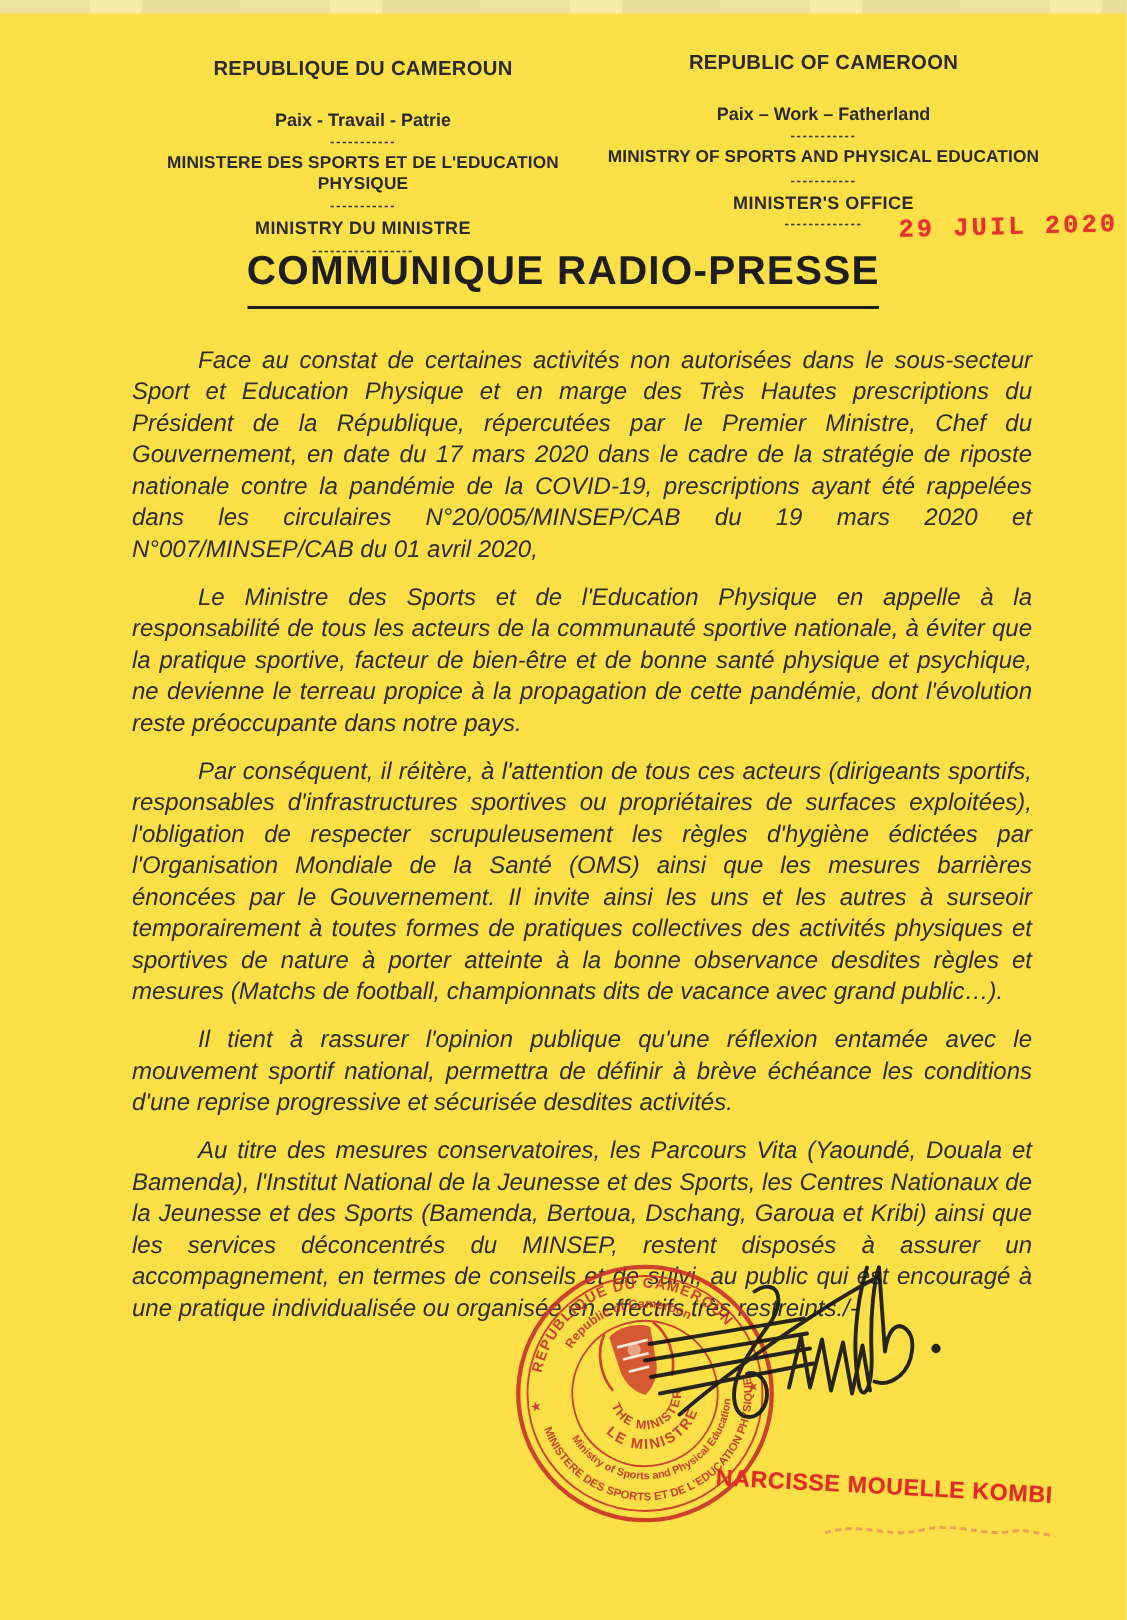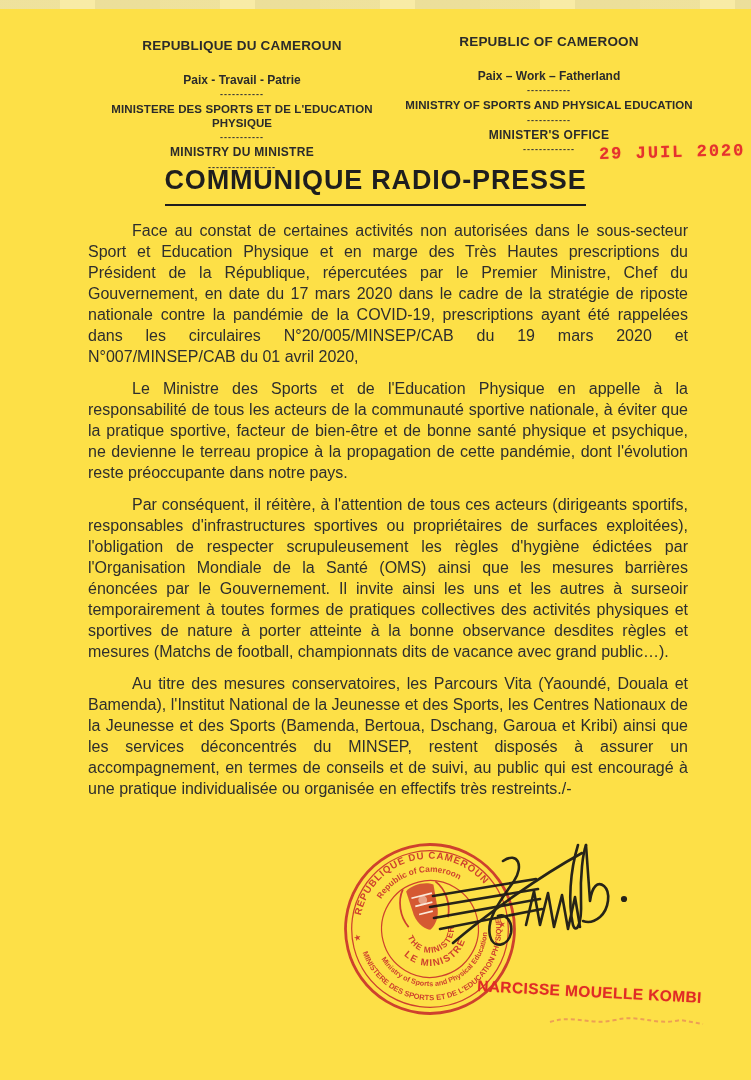--- a/index.html
+++ b/index.html
@@ -35,21 +35,21 @@
     white-space:nowrap;
   }
   
   .title-wrap{position:absolute;top:165px;left:0;width:751px;text-align:center;}
   .title{
     display:inline-block;
     font-size:27px;font-weight:bold;letter-spacing:.8px;color:#1e1e1e;
     border-bottom:2.5px solid #1e1e1e;padding-bottom:8px;
   }
   
-  .body-text{position:absolute;top:220px;left:88px;width:600px;}
+  .body-text{position:absolute;top:230px;left:88px;width:600px;font-style:italic;}
   .body-text p{
     margin:0 0 11px 0;
     font-size:16px;line-height:21px;
     text-align:justify;text-indent:44px;
     color:#2e2e2e;
   }
   
   .seal{position:absolute;top:841px;left:334px;width:192px;height:176px;transform:rotate(-14deg);opacity:.9;}
   .signature{position:absolute;top:841px;left:428px;width:214px;height:128px;}
   .signatory{
@@ -90,20 +90,21 @@
   <div class="date-stamp">29 JUIL 2020</div>
 
   <div class="title-wrap">
     <span class="title">COMMUNIQUE RADIO-PRESSE</span>
   </div>
 
   <div class="body-text">
     <p>Face au constat de certaines activités non autorisées dans le sous-secteur Sport et Education Physique et en marge des Très Hautes prescriptions du Président de la République, répercutées par le Premier Ministre, Chef du Gouvernement, en date du 17 mars 2020 dans le cadre de la stratégie de riposte nationale contre la pandémie de la COVID-19, prescriptions ayant été rappelées dans les circulaires N°20/005/MINSEP/CAB du 19 mars 2020 et N°007/MINSEP/CAB du 01 avril 2020,</p>
     <p>Le Ministre des Sports et de l'Education Physique en appelle à la responsabilité de tous les acteurs de la communauté sportive nationale, à éviter que la pratique sportive, facteur de bien-être et de bonne santé physique et psychique, ne devienne le terreau propice à la propagation de cette pandémie, dont l'évolution reste préoccupante dans notre pays.</p>
     <p>Par conséquent, il réitère, à l'attention de tous ces acteurs (dirigeants sportifs, responsables d'infrastructures sportives ou propriétaires de surfaces exploitées), l'obligation de respecter scrupuleusement les règles d'hygiène édictées par l'Organisation Mondiale de la Santé (OMS) ainsi que les mesures barrières énoncées par le Gouvernement. Il invite ainsi les uns et les autres à surseoir temporairement à toutes formes de pratiques collectives des activités physiques et sportives de nature à porter atteinte à la bonne observance desdites règles et mesures (Matchs de football, championnats dits de vacance avec grand public…).</p>
+    <p>Il tient à rassurer l'opinion publique qu'une réflexion entamée avec le mouvement sportif national, permettra de définir à brève échéance les conditions d'une reprise progressive et sécurisée desdites activités.</p>
     <p>Au titre des mesures conservatoires, les Parcours Vita (Yaoundé, Douala et Bamenda), l'Institut National de la Jeunesse et des Sports, les Centres Nationaux de la Jeunesse et des Sports (Bamenda, Bertoua, Dschang, Garoua et Kribi) ainsi que les services déconcentrés du MINSEP, restent disposés à assurer un accompagnement, en termes de conseils et de suivi, au public qui est encouragé à une pratique individualisée ou organisée en effectifs très restreints./-</p>
   </div>
 
   <div class="seal">
     <svg width="192" height="176" viewBox="0 0 200 200">
       <defs>
         <path id="arcTop80" d="M 20,100 A 80,80 0 0 1 180,100"></path>
         <path id="arcTop65" d="M 35,100 A 65,65 0 0 1 165,100"></path>
         <path id="arcBot81" d="M 19,100 A 81,81 0 0 0 181,100"></path>
         <path id="arcBot65" d="M 35,100 A 65,65 0 0 0 165,100"></path>

